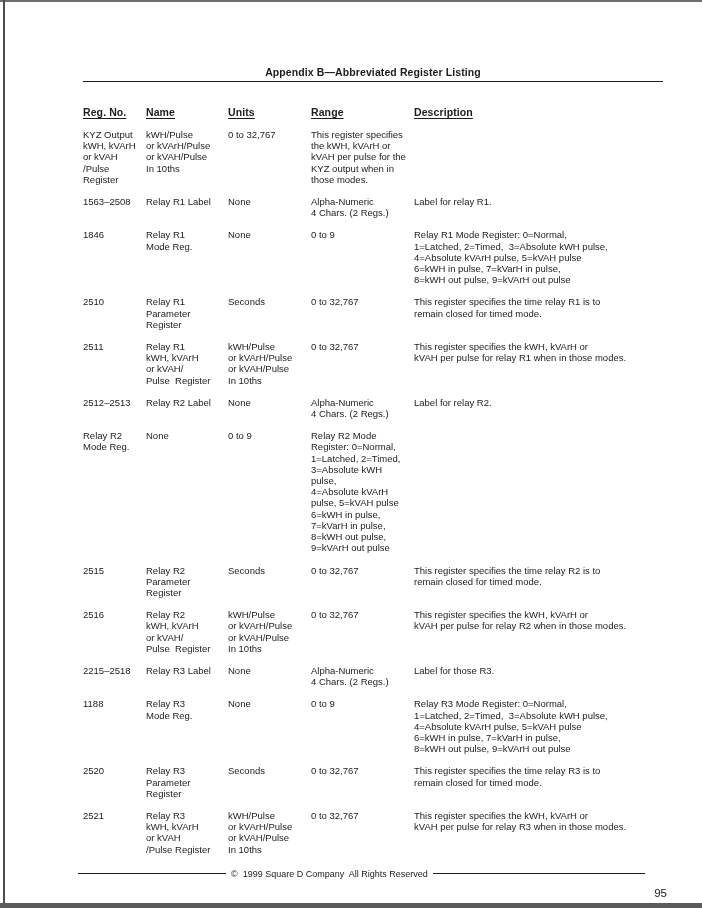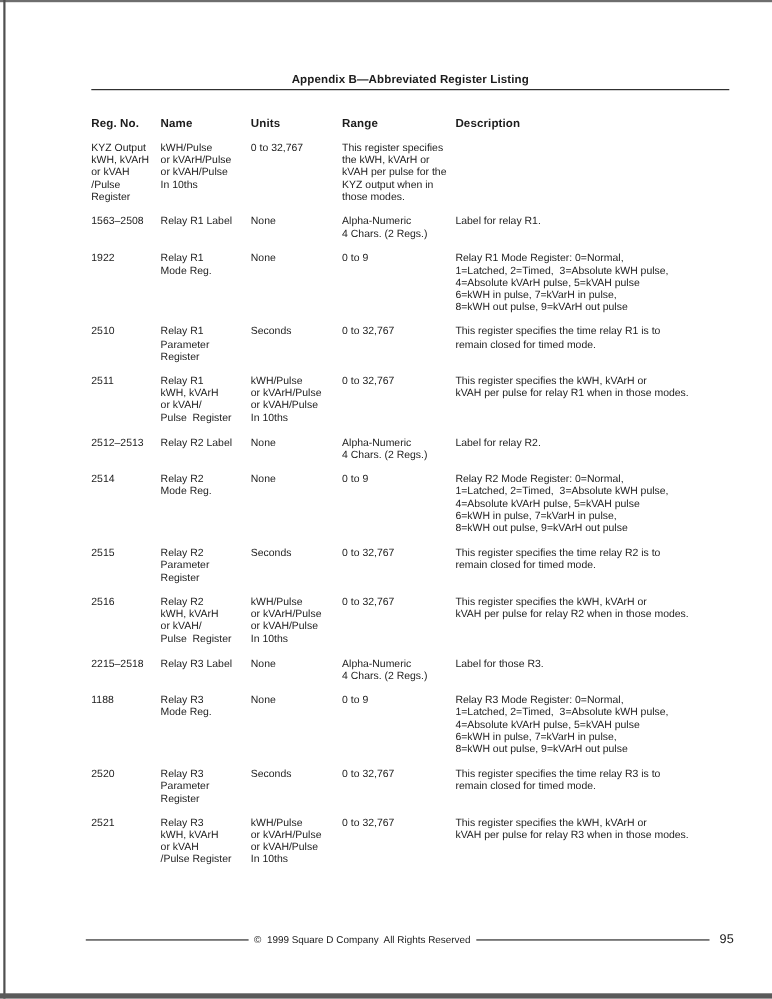--- a/index.html
+++ b/index.html
@@ -37,20 +37,21 @@
     display: grid;
     grid-template-columns: 63px 82px 83px 103px 1fr;
     margin-bottom: 11px;
   }
   .row.head { margin-bottom: 10px; }
   .colhead {
     font-weight: bold;
     font-size: 10.5px;
     line-height: 13px;
     color: #1c1c1c;
+    text-decoration: underline;
     text-decoration-thickness: 1.2px;
     text-underline-offset: 2px;
     letter-spacing: 0.1px;
   }
   .cell {
     font-size: 9.5px;
     line-height: 11.2px;
     white-space: pre-wrap;
     color: #222222;
     padding-right: 6px;
@@ -68,20 +69,21 @@
     font-size: 9px;
     line-height: 12px;
     white-space: pre-wrap;
     padding: 0 5px;
     color: #222222;
   }
   .page-number {
     font-size: 11.5px;
     margin-left: 9px;
     color: #222222;
+    margin-top: 39px;
   }
 </style>
 </head>
 <body>
 
 <div class="page">
   <div class="edge-top"></div>
   <div class="edge-left"></div>
   <div class="edge-bottom"></div>
 
@@ -117,21 +119,21 @@
       <div class="row">
         <div class="cell">1563–2508</div>
         <div class="cell">Relay R1 Label</div>
         <div class="cell">None</div>
         <div class="cell">Alpha-Numeric
 4 Chars. (2 Regs.)</div>
         <div class="cell">Label for relay R1.</div>
       </div>
 
       <div class="row">
-        <div class="cell">1922</div>
+        <div class="cell">1846</div>
         <div class="cell">Relay R1
 Mode Reg.</div>
         <div class="cell">None</div>
         <div class="cell">0 to 9</div>
         <div class="cell">Relay R1 Mode Register: 0=Normal,
 1=Latched, 2=Timed,  3=Absolute kWH pulse,
 4=Absolute kVArH pulse, 5=kVAH pulse
 6=kWH in pulse, 7=kVarH in pulse,
 8=kWH out pulse, 9=kVArH out pulse</div>
       </div>
@@ -165,21 +167,20 @@
       <div class="row">
         <div class="cell">2512–2513</div>
         <div class="cell">Relay R2 Label</div>
         <div class="cell">None</div>
         <div class="cell">Alpha-Numeric
 4 Chars. (2 Regs.)</div>
         <div class="cell">Label for relay R2.</div>
       </div>
 
       <div class="row">
-        <div class="cell">2514</div>
         <div class="cell">Relay R2
 Mode Reg.</div>
         <div class="cell">None</div>
         <div class="cell">0 to 9</div>
         <div class="cell">Relay R2 Mode Register: 0=Normal,
 1=Latched, 2=Timed,  3=Absolute kWH pulse,
 4=Absolute kVArH pulse, 5=kVAH pulse
 6=kWH in pulse, 7=kVarH in pulse,
 8=kWH out pulse, 9=kVArH out pulse</div>
       </div>

